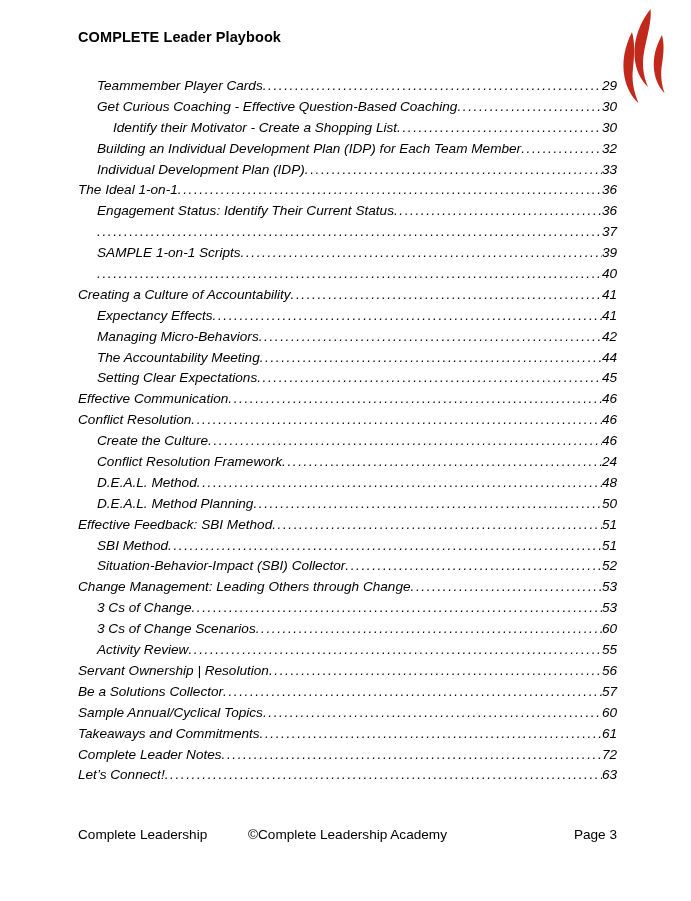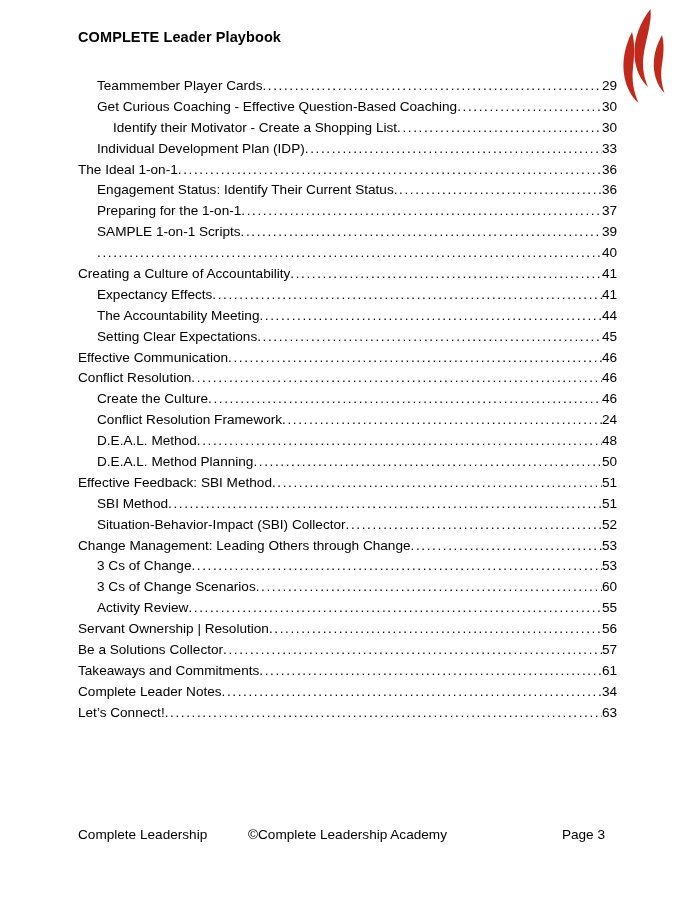--- a/index.html
+++ b/index.html
@@ -36,40 +36,41 @@
     top: 76px;
     width: 539px;
   }
   .toc-row {
     display: flex;
     align-items: baseline;
     height: 20.9px;
     line-height: 20.9px;
     font-size: 13.6px;
     cursor: pointer;
+    font-style: italic;
   }
   .toc-row.indent-1 { padding-left: 19px; }
   .toc-row.indent-2 { padding-left: 35px; }
   .toc-label { flex: none; white-space: nowrap; }
   .toc-dots { flex: 1 1 auto; overflow: hidden; white-space: nowrap; }
   .toc-dots::after {
     content: "......................................................................................................................................................................................";
     letter-spacing: 1.6px;
   }
   .toc-page { flex: none; white-space: nowrap; }
   .doc-footer {
     position: absolute;
     left: 78px;
     top: 827px;
     width: 539px;
     font-size: 13.6px;
   }
   .footer-left  { position: absolute; left: 0; top: 0; white-space: nowrap; }
   .footer-center{ position: absolute; left: 50%; top: 0; transform: translateX(-50%); white-space: nowrap; }
-  .footer-right { position: absolute; right: 12px; top: 0; white-space: nowrap; }
+  .footer-right { position: absolute; right: 0; top: 0; white-space: nowrap; }
 </style>
 </head>
 <body>
 
 <div class="page">
 
   <div class="doc-header">COMPLETE Leader Playbook</div>
 
   <div class="logo-wrap" style="color: rgb(193, 41, 28);">
     <svg viewBox="0 0 46 97" xmlns="http://www.w3.org/2000/svg" fill="currentColor" aria-hidden="true">
@@ -95,36 +96,40 @@
       <span class="toc-label">Get Curious Coaching - Effective Question-Based Coaching</span>
       <span class="toc-dots"></span>
       <span class="toc-page">30</span>
     </div>
       <div class="toc-row indent-2">
       <span class="toc-label">Identify their Motivator - Create a Shopping List</span>
       <span class="toc-dots"></span>
       <span class="toc-page">30</span>
     </div>
       <div class="toc-row indent-1">
+      <span class="toc-label">Building an Individual Development Plan (IDP) for Each Team Member</span>
+      <span class="toc-dots"></span>
+      <span class="toc-page">32</span>
+    </div>
+      <div class="toc-row indent-1">
       <span class="toc-label">Individual Development Plan (IDP)</span>
       <span class="toc-dots"></span>
       <span class="toc-page">33</span>
     </div>
       <div class="toc-row indent-0">
       <span class="toc-label">The Ideal 1-on-1</span>
       <span class="toc-dots"></span>
       <span class="toc-page">36</span>
     </div>
       <div class="toc-row indent-1">
       <span class="toc-label">Engagement Status: Identify Their Current Status</span>
       <span class="toc-dots"></span>
       <span class="toc-page">36</span>
     </div>
       <div class="toc-row indent-1">
-      <span class="toc-label">Preparing for the 1-on-1</span>
       <span class="toc-dots"></span>
       <span class="toc-page">37</span>
     </div>
       <div class="toc-row indent-1">
       <span class="toc-label">SAMPLE 1-on-1 Scripts</span>
       <span class="toc-dots"></span>
       <span class="toc-page">39</span>
     </div>
       <div class="toc-row indent-1">
       <span class="toc-dots"></span>
@@ -134,20 +139,25 @@
       <span class="toc-label">Creating a Culture of Accountability</span>
       <span class="toc-dots"></span>
       <span class="toc-page">41</span>
     </div>
       <div class="toc-row indent-1">
       <span class="toc-label">Expectancy Effects</span>
       <span class="toc-dots"></span>
       <span class="toc-page">41</span>
     </div>
       <div class="toc-row indent-1">
+      <span class="toc-label">Managing Micro-Behaviors</span>
+      <span class="toc-dots"></span>
+      <span class="toc-page">42</span>
+    </div>
+      <div class="toc-row indent-1">
       <span class="toc-label">The Accountability Meeting</span>
       <span class="toc-dots"></span>
       <span class="toc-page">44</span>
     </div>
       <div class="toc-row indent-1">
       <span class="toc-label">Setting Clear Expectations</span>
       <span class="toc-dots"></span>
       <span class="toc-page">45</span>
     </div>
       <div class="toc-row indent-0">
@@ -219,28 +229,33 @@
       <span class="toc-label">Servant Ownership | Resolution</span>
       <span class="toc-dots"></span>
       <span class="toc-page">56</span>
     </div>
       <div class="toc-row indent-0">
       <span class="toc-label">Be a Solutions Collector</span>
       <span class="toc-dots"></span>
       <span class="toc-page">57</span>
     </div>
       <div class="toc-row indent-0">
+      <span class="toc-label">Sample Annual/Cyclical Topics</span>
+      <span class="toc-dots"></span>
+      <span class="toc-page">60</span>
+    </div>
+      <div class="toc-row indent-0">
       <span class="toc-label">Takeaways and Commitments</span>
       <span class="toc-dots"></span>
       <span class="toc-page">61</span>
     </div>
       <div class="toc-row indent-0">
       <span class="toc-label">Complete Leader Notes</span>
       <span class="toc-dots"></span>
-      <span class="toc-page">34</span>
+      <span class="toc-page">72</span>
     </div>
       <div class="toc-row indent-0">
       <span class="toc-label">Let’s Connect!</span>
       <span class="toc-dots"></span>
       <span class="toc-page">63</span>
     </div>
     </div>
 
   <div class="doc-footer">
     <span class="footer-left">Complete Leadership</span>

